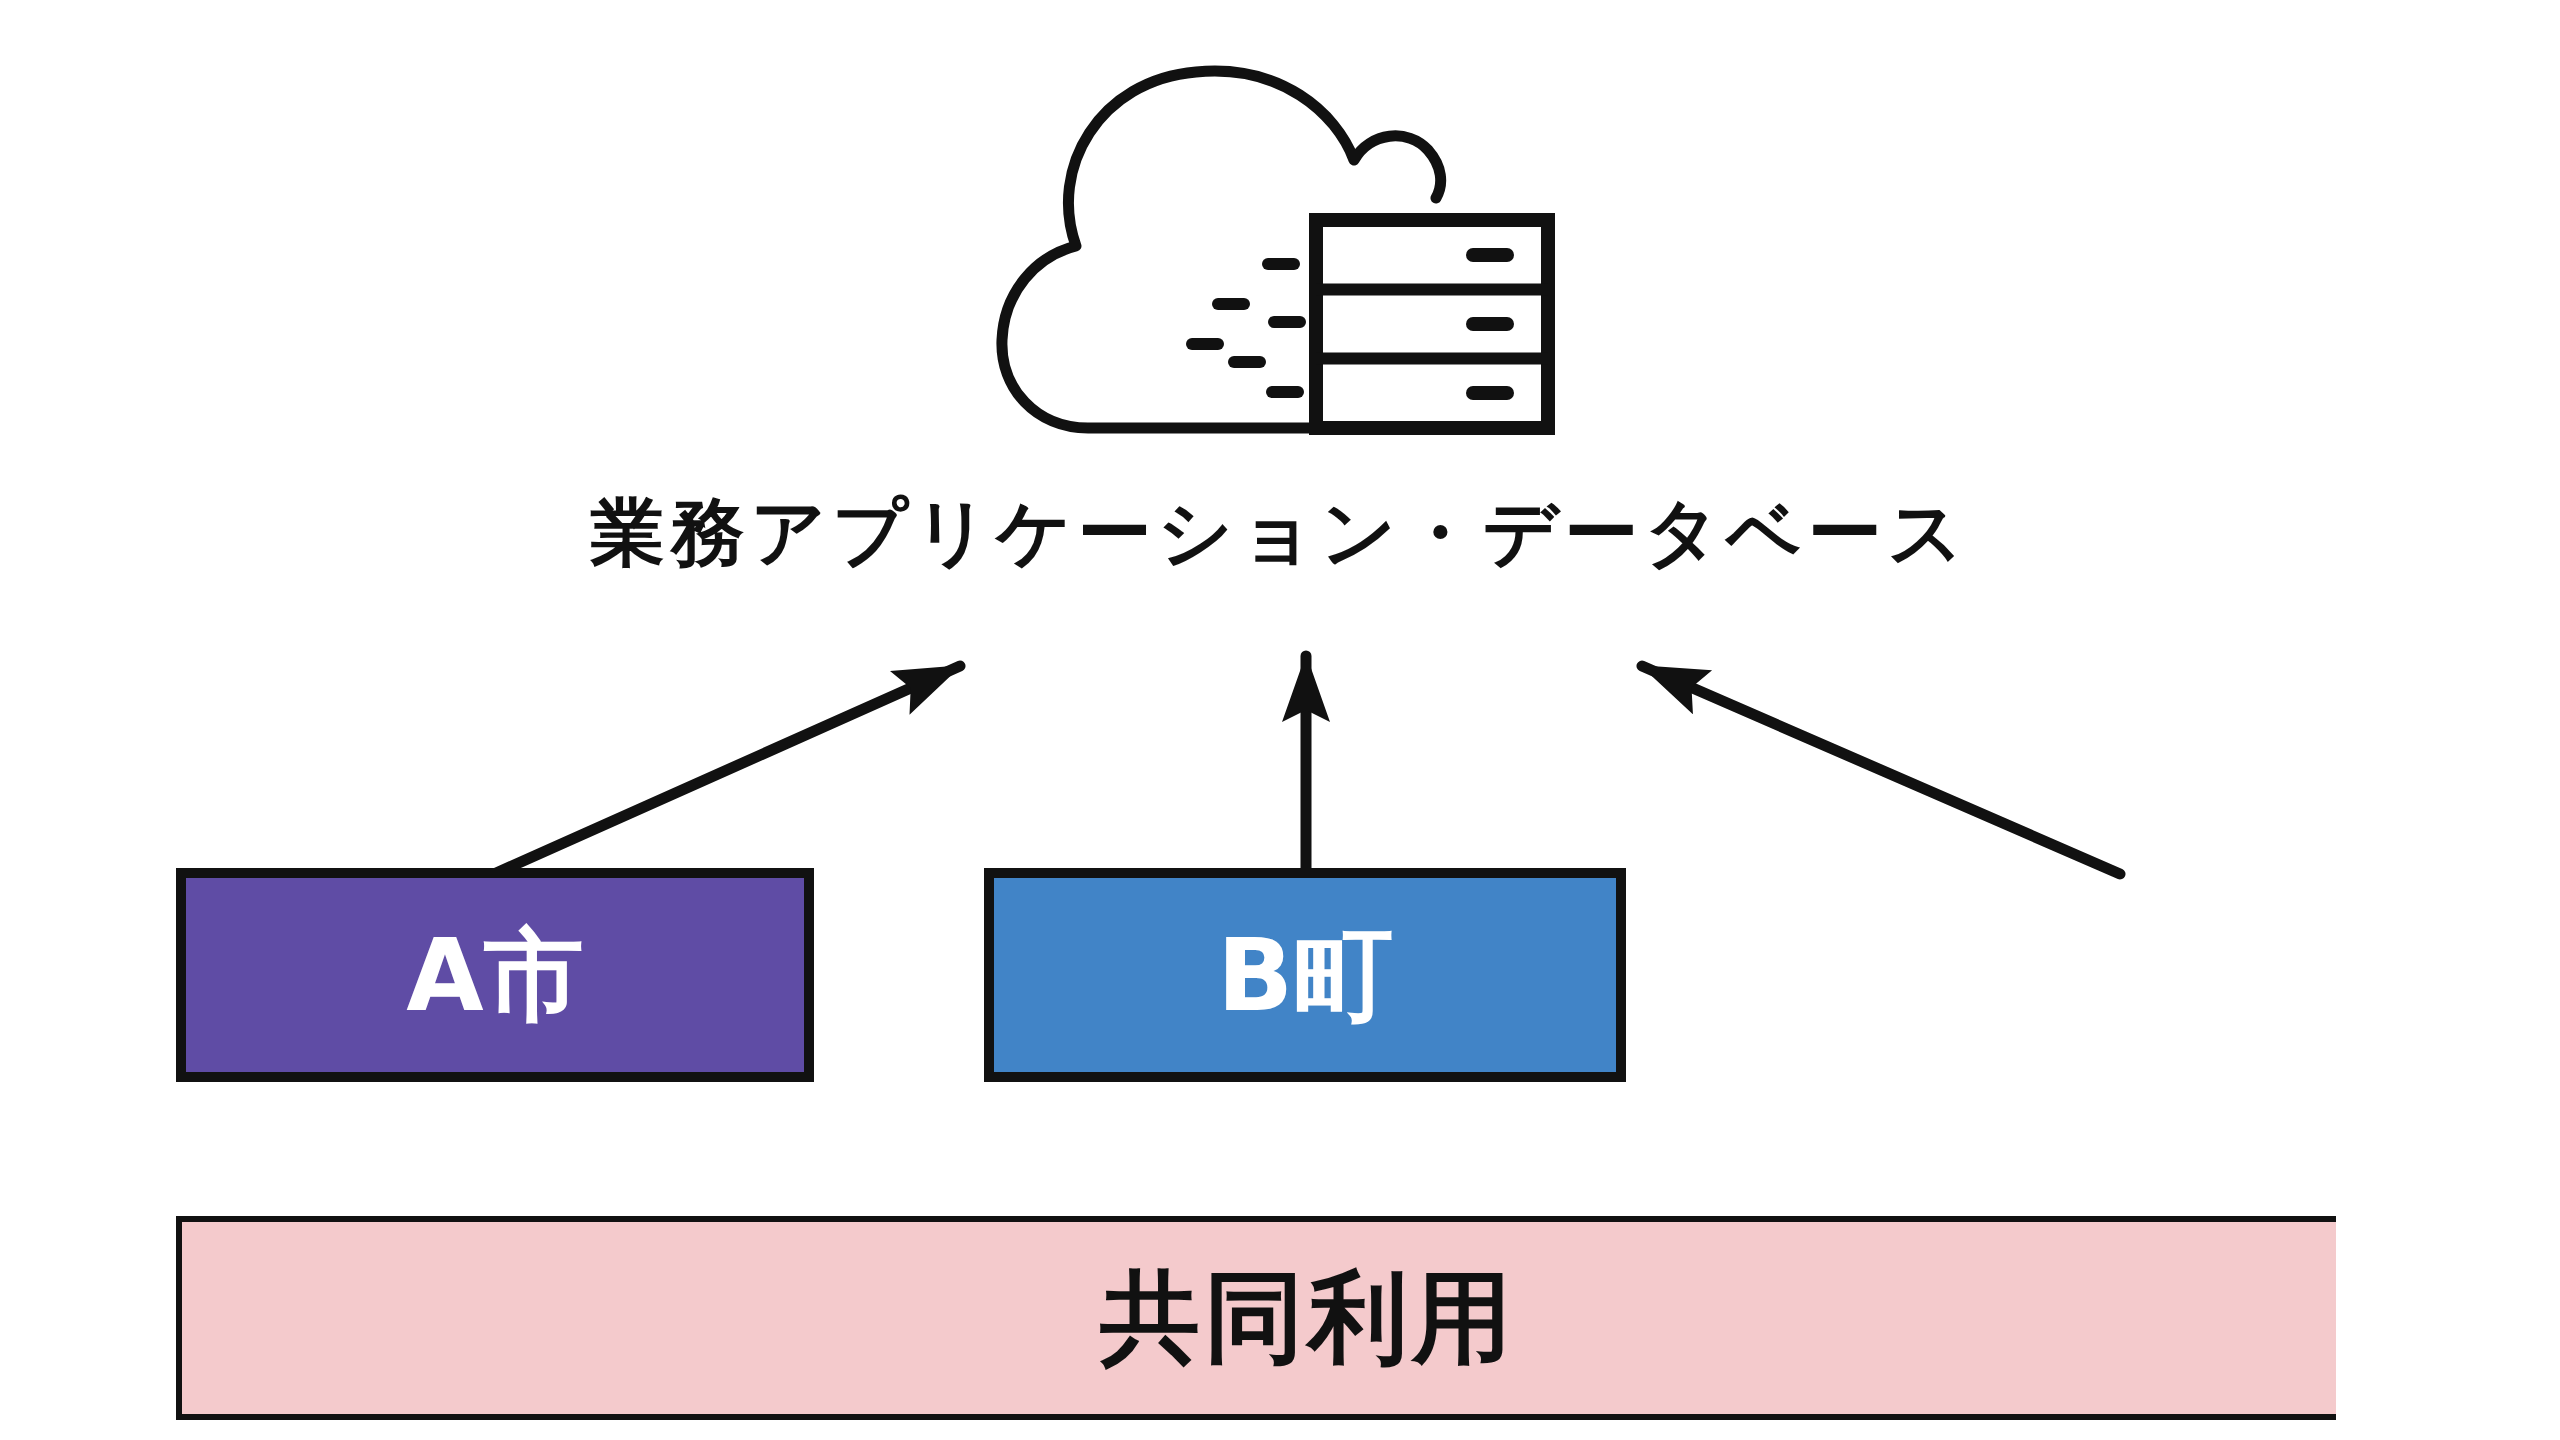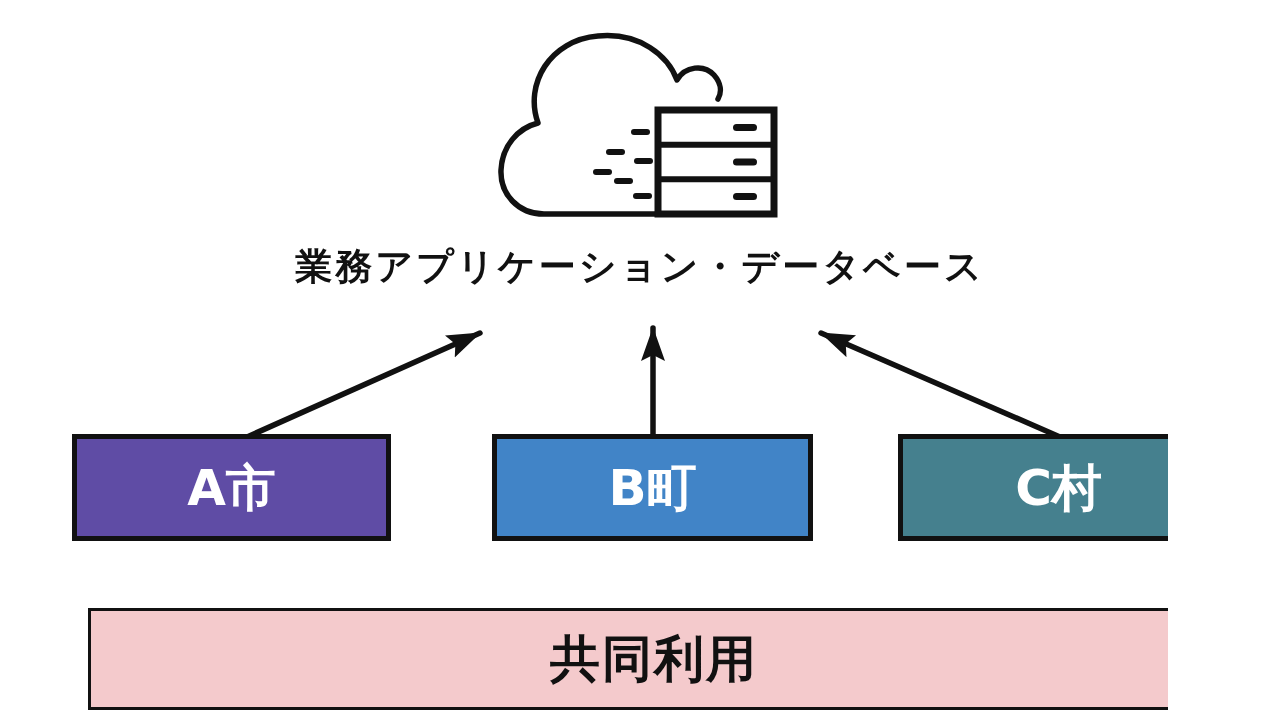--- a/index.html
+++ b/index.html
@@ -12,21 +12,21 @@
     position:absolute;left:0;top:244px;width:1280px;height:46px;
     text-align:center;font-size:37px;font-weight:700;color:#111;
     letter-spacing:3px;line-height:46px;white-space:nowrap;
   }
   .arrows{position:absolute;left:0;top:0;width:1280px;height:720px;pointer-events:none;}
   .entity{
     position:absolute;top:434px;height:107px;box-sizing:border-box;
     border:5px solid #111;display:flex;align-items:center;justify-content:center;
   }
   .entity .entity-label{font-size:50px;font-weight:700;color:#ffffff;line-height:1;}
-  .box-a{left:72px;width:319px;}
+  .box-a{left:88px;width:319px;}
   .box-b{left:492px;width:321px;}
   .box-c{left:898px;width:321px;}
   .shared-bar{
     position:absolute;left:88px;top:583px;width:1132px;height:102px;box-sizing:border-box;
     border:3px solid #111;display:flex;align-items:center;justify-content:center;
   }
   .shared-bar .shared-label{font-size:50px;font-weight:700;color:#111;letter-spacing:2px;line-height:1;}
 </style>
 </head>
 <body>
@@ -69,21 +69,18 @@
       <line x1="1060" y1="437" x2="821" y2="333" marker-end="url(#ah)"></line>
     </g>
   </svg>
 
   <div class="entity box-a" style="background-color: rgb(95, 76, 165);">
     <span class="entity-label">A市</span>
   </div>
   <div class="entity box-b" style="background-color: rgb(65, 132, 199);">
     <span class="entity-label">B町</span>
   </div>
-  <div class="entity box-c" style="background-color: rgb(69, 128, 142);">
-    <span class="entity-label">C村</span>
-  </div>
 
   <div class="shared-bar" style="background-color: rgb(244, 202, 204); margin-top: 25px;">
     <span class="shared-label">共同利用</span>
   </div>
 
 </div>
 
 </body></html>

